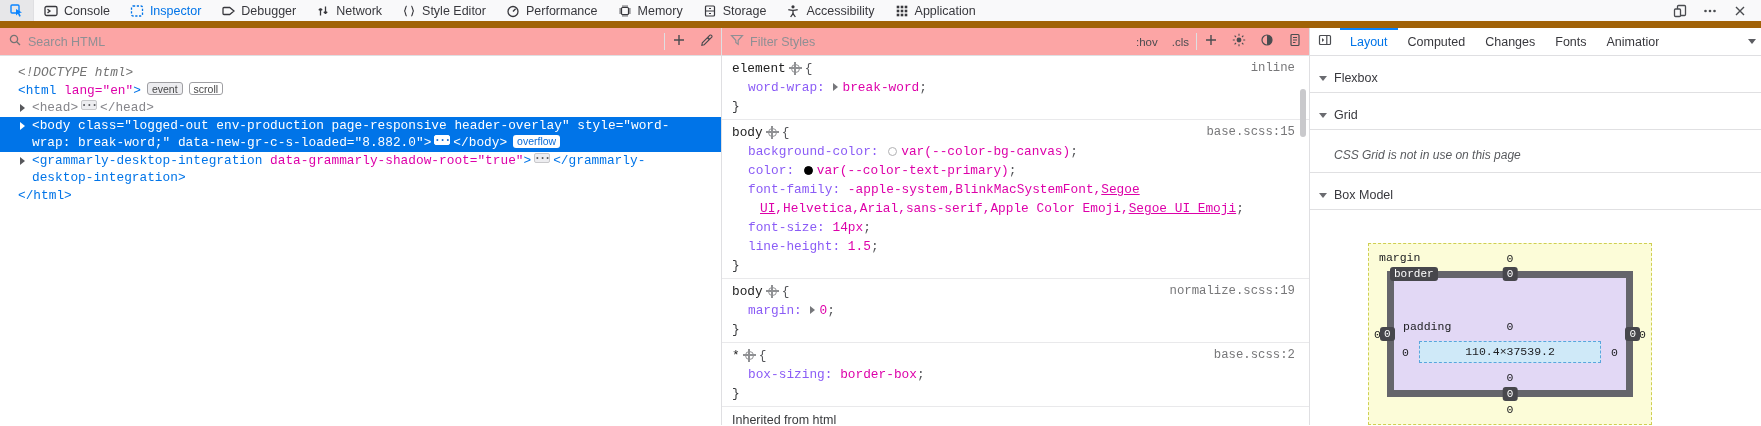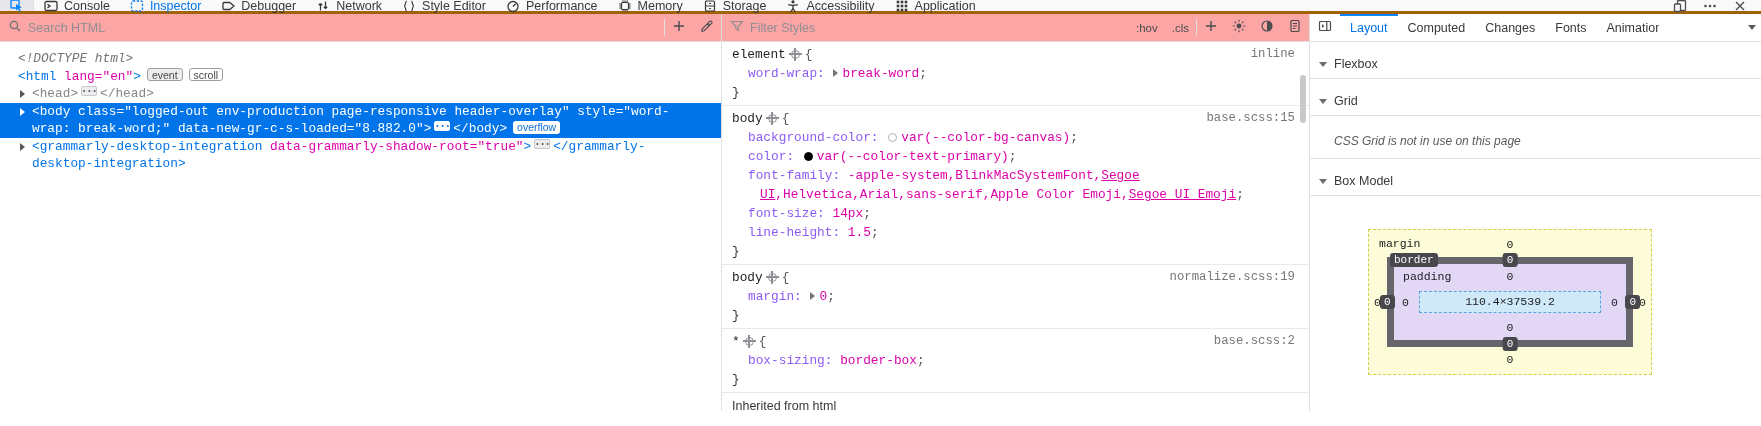--- a/index.html
+++ b/index.html
@@ -5,21 +5,21 @@
   * { box-sizing: border-box; margin: 0; padding: 0; }
   html,body { background:#fff; }
   #app {
     position: relative; width: 1761px; height: 426px; overflow: hidden;
     background: #fff; border: 0;
     font-family: "Liberation Sans", sans-serif; color: #38383d;
     -webkit-font-smoothing: antialiased;
   }
   
   .toolbar {
-    height: 14px; background: #f9f9fa; border-bottom: 3px solid #a16207;
+    height: 28px; background: #f9f9fa; border-bottom: 7px solid #a16207;
     display: flex; align-items: stretch;
   }
   .picker-btn {
     width: 34px; display:flex; align-items:center; justify-content:center;
     background:#e7e7e9; border-right:1px solid #dfdfe2; cursor: default;
   }
   .tool-tabs { display:flex; align-items:stretch; }
   .tool-tab {
     display:flex; align-items:center; gap:6px; padding:0 10px;
     font-size:12.5px; color:#38383d; white-space:nowrap; cursor: default;
@@ -158,21 +158,21 @@
   .bm-borderbox { position:relative; border:7px solid #65656b; background:#e2d8f5; }
   .bm-chip {
     position:absolute; background:#47474c; color:#fff; border-radius:3px; padding:0 4px;
     height:14px; line-height:14px; font-size:11px; z-index:2; white-space:nowrap;
   }
   .bm-chip.t { top:-11px; left:50%; transform:translateX(-50%); }
   .bm-chip.b { bottom:-11px; left:50%; transform:translateX(-50%); }
   .bm-chip.l { left:-14px; top:50%; transform:translateY(-50%); }
   .bm-chip.r { right:-14px; top:50%; transform:translateY(-50%); }
   .bm-chip.label { left:-4px; top:-11px; transform:none; }
-  .bm-padrow { position:relative; height:25px; line-height:25px; text-align:center; }
+  .bm-padrow { position:relative; height:25px; line-height:25px; text-align:center;margin-top:36px; }
   .bm-padlabel { position:absolute; left:9px; top:0; }
   .bm-mid { display:flex; align-items:center; gap:10px; padding:0 8px; height:26px; }
   .bm-content {
     flex:1; text-align:center; background:#cfe9f8; border:1px dashed #58a6dd;
     height:22px; line-height:20px;
   }
 </style>
 </head>
 <body>
 
@@ -336,20 +336,21 @@
                 <path d="M9.9 2.2c.9-.9 2.8 1 1.9 1.9l-2.1 2.1-1.9-1.9zM7.3 4.8l1.9 1.9-5 5-2.4.5.5-2.4z" fill="none" stroke="#4a4c50" stroke-width="1.1"></path>
               </svg></span>
           </div>
       </div>
       <div class="markup">
           <div class="m-row"><span class="seg-doctype">&lt;!DOCTYPE html&gt;</span></div>
           <div class="m-row"><span class="seg-tag">&lt;html</span><span class="seg-attr"> lang="en"</span><span class="seg-tag">&gt;</span><span class="mbadge badge-event">event</span><span class="mbadge badge-scroll">scroll</span></div>
           <div class="m-row ind"><span class="twisty"></span><span class="seg-dim">&lt;head&gt;</span><span class="mchip">•••</span><span class="seg-dim">&lt;/head&gt;</span></div>
           <div class="m-row ind selected"><span class="twisty"></span><span class="seg-tag">&lt;body</span><span class="seg-attr"> class="logged-out env-production page-responsive header-overlay"</span><span class="seg-attr"> style="word-wrap: break-word;"</span><span class="seg-attr"> data-new-gr-c-s-loaded="8.882.0"</span><span class="seg-tag">&gt;</span><span class="mchip">•••</span><span class="seg-tag">&lt;/body&gt;</span><span class="mbadge badge-overflow">overflow</span></div>
           <div class="m-row ind"><span class="twisty"></span><span class="seg-tag">&lt;grammarly-desktop-integration</span><span class="seg-attr"> data-grammarly-shadow-root="true"</span><span class="seg-tag">&gt;</span><span class="mchip">•••</span><span class="seg-tag">&lt;/grammarly-desktop-integration&gt;</span></div>
+          <div class="m-row"><span class="seg-tag">&lt;/html&gt;</span></div>
         </div>
     </div>
 
     <div class="panel-mid">
       <div class="subtoolbar">
         <div class="search-wrap">
           <span><svg width="14" height="14" viewBox="0 0 14 14">
                 <path d="M1.5 2.5h11L8.2 7.3v3.9L5.8 9.4V7.3z" fill="none" stroke="#8f8f94" stroke-width="1.2"></path>
               </svg></span>
           <input type="text" placeholder="Filter Styles" style="">

